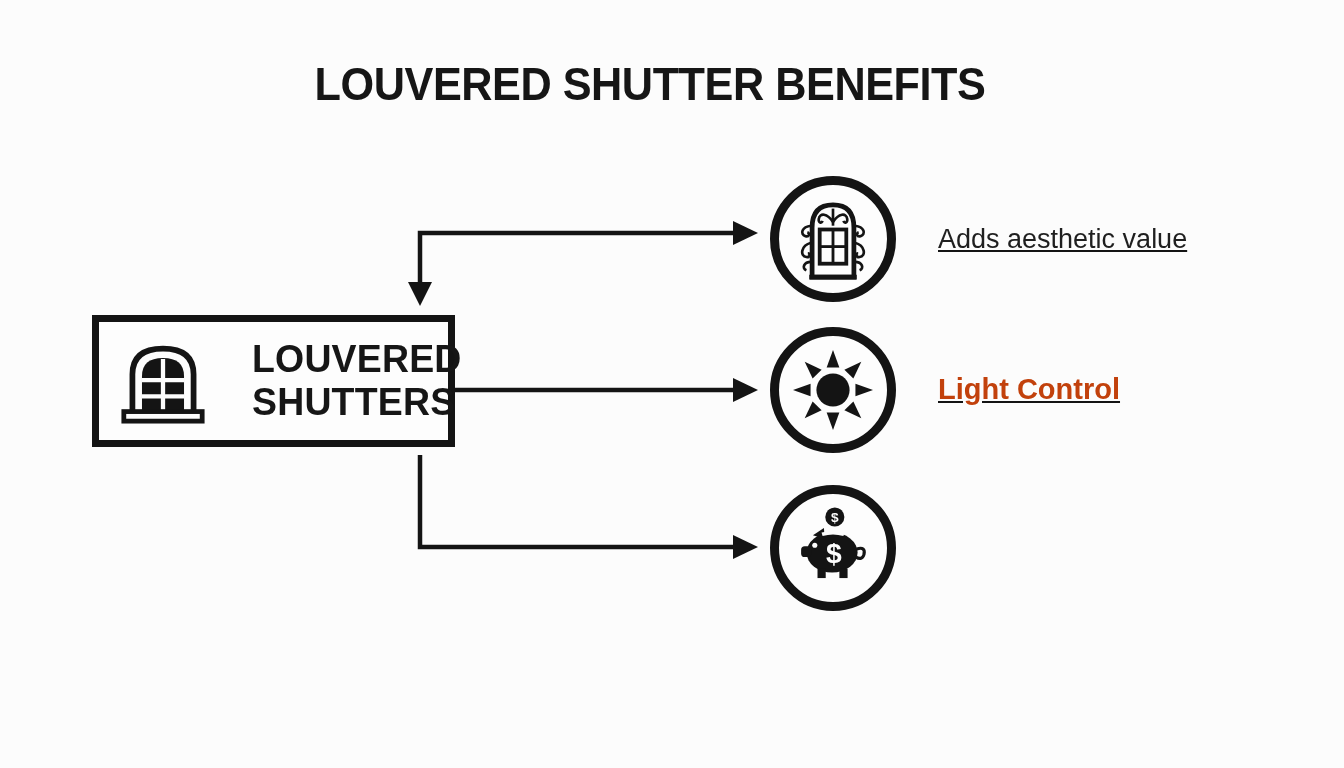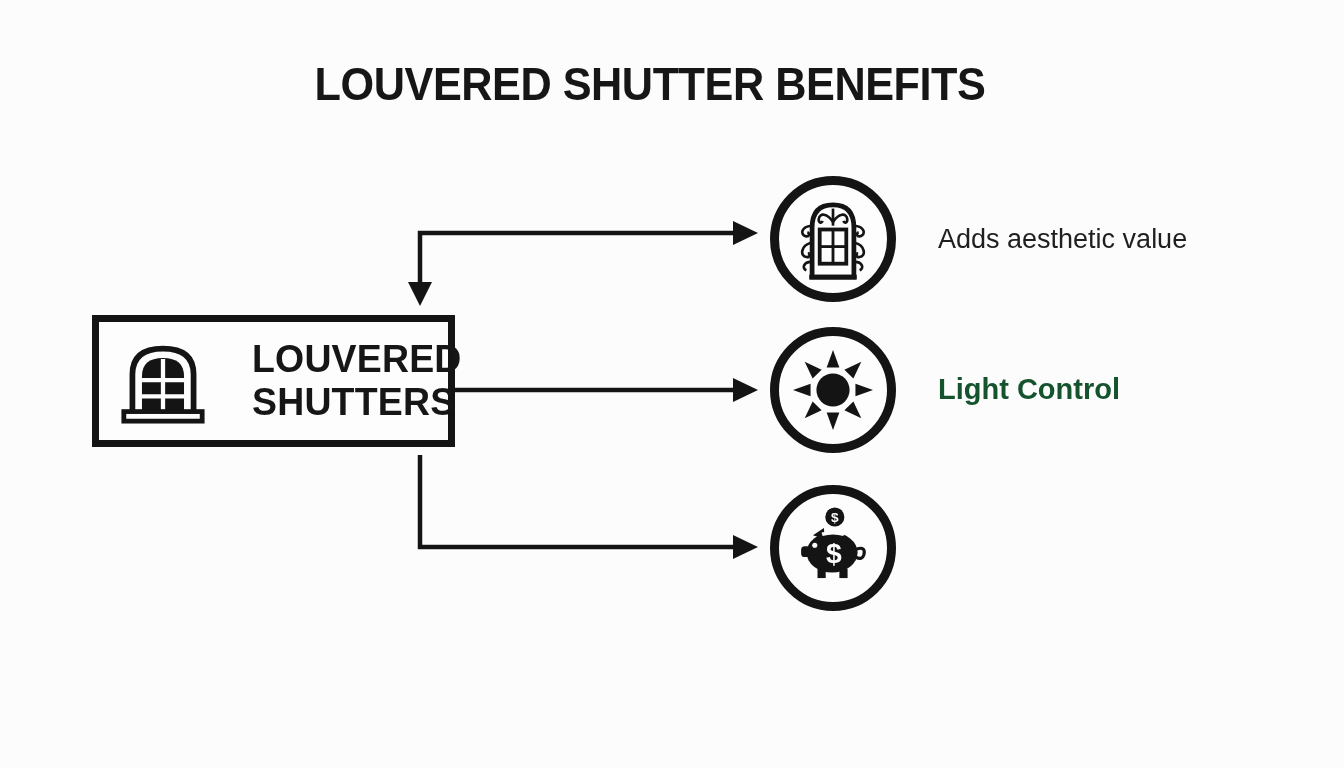--- a/index.html
+++ b/index.html
@@ -26,22 +26,22 @@
     white-space:nowrap;
   }
   .benefit-row{
     position:absolute;left:770px;display:flex;align-items:center;height:126px;
   }
   .circle{
     flex:0 0 auto;width:126px;height:126px;box-sizing:border-box;
     border:9px solid #141414;border-radius:50%;background:#fdfdfd;
     display:flex;align-items:center;justify-content:center;line-height:0;
   }
-  .benefit-text{margin-left:42px;white-space:nowrap;}
-  .benefit-title{font-size:29px;font-weight:bold;color:#14532d;line-height:1.22;}
+  .benefit-text{margin-left:42px;white-space:nowrap;text-decoration:underline;}
+  .benefit-title{font-size:29px;font-weight:bold;color:#c2410c;line-height:1.22;}
   .benefit-title:empty{display:none;}
   .benefit-desc{font-size:27px;font-weight:normal;color:#1f1f1f;line-height:1.22;}
 </style>
 </head>
 <body>
 
 <div class="canvas">
 
   <div class="title">LOUVERED SHUTTER BENEFITS</div>
 

